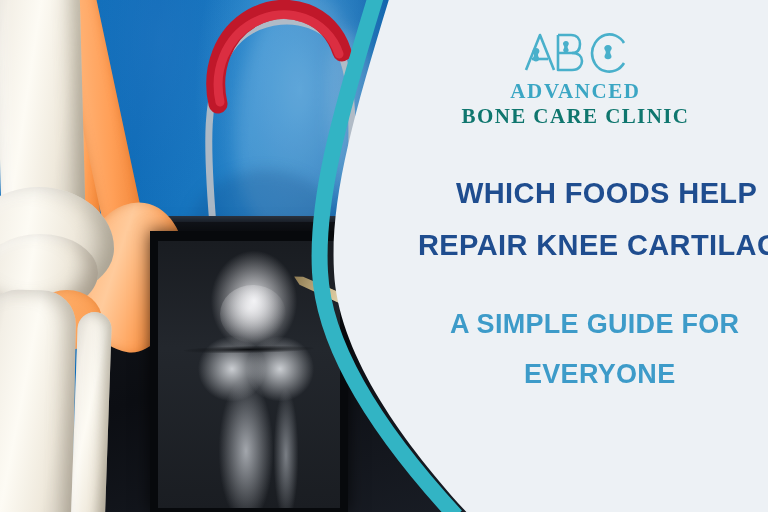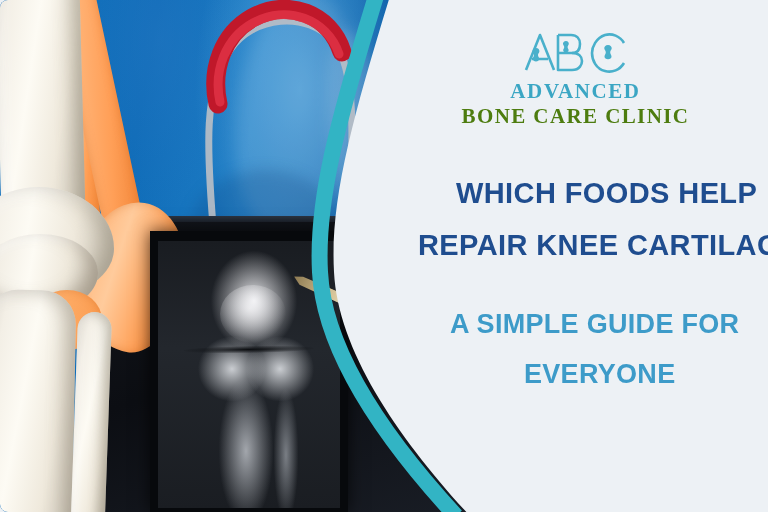--- a/index.html
+++ b/index.html
@@ -4,21 +4,20 @@
 <style>
   html,body{margin:0;padding:0;}
   body{
     width:768px;height:512px;overflow:hidden;
     background:#edf1f5;
     font-family:"Liberation Sans", sans-serif;
   }
   .banner{
     position:relative;width:768px;height:512px;overflow:hidden;
     background:#edf1f5;
-    border-radius:8px;
   }
 
   
   .photo{
     position:absolute;left:0;top:0;width:480px;height:512px;
     overflow:hidden;
     background:#0a66b8;
   }
   
   .scrub-bg{
@@ -190,21 +189,21 @@
     color:#3ba6c4;
     line-height:1.05;
     white-space:nowrap;
   }
   .logo-line2{
     display:block;
     font-family:"Liberation Serif", serif;
     font-weight:bold;
     font-size:21px;
     letter-spacing:1.4px;
-    color:#4d7c0f;
+    color:#0f766e;
     line-height:1.35;
     white-space:nowrap;
   }
 
   .headline{
     position:absolute;left:35px;top:168px;width:600px;
   }
   .headline-line{
     display:block;
     font-family:"Liberation Sans", sans-serif;

